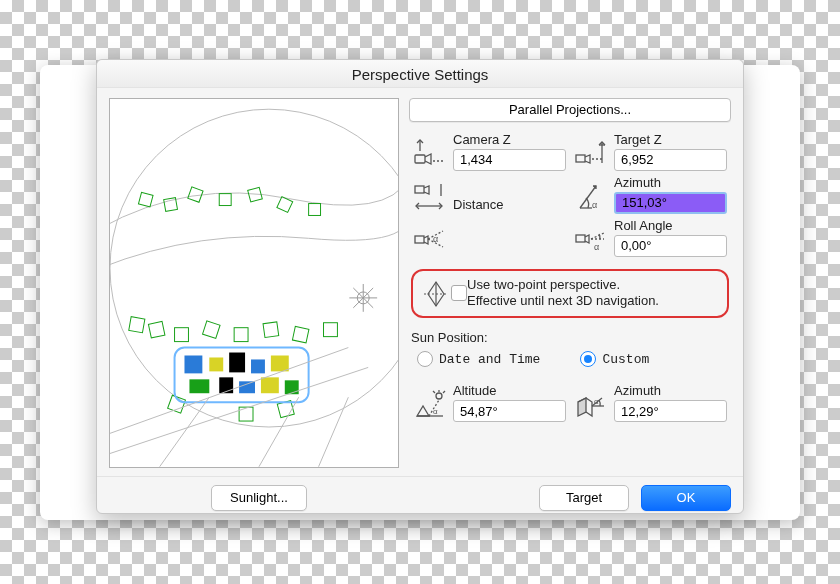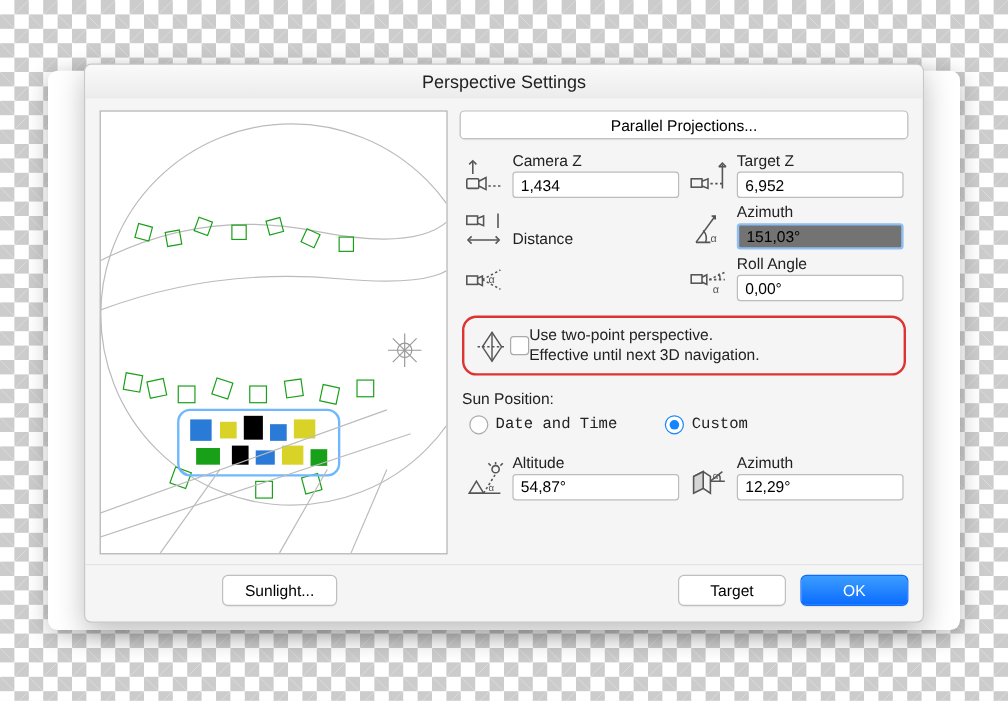--- a/index.html
+++ b/index.html
@@ -16,21 +16,21 @@
     background-size: 24px 24px;
     background-position: 0 0, 0 12px, 12px -12px, -12px 0;
     background-color: #fff;
     display: flex; align-items: center; justify-content: center;
   }
   .card {
     width: 760px; background:#fff; border-radius:8px;
     box-shadow:0 4px 18px rgba(0,0,0,.25);
   }
   .dialog {
-    width:700px; margin:0 auto; border:1px solid #c8c8c8;
+    width:648px; margin:0 auto; border:1px solid #c8c8c8;
     background:#f5f5f5; border-radius:6px;
     box-shadow:0 8px 24px rgba(0,0,0,.25);
     position:relative; top:-6px;
   }
   .titlebar {
     text-align:center; padding:6px 0 4px; font-size:15px;
     border-bottom:1px solid #e3e3e3;
     border-radius:6px 6px 0 0;
     background:linear-gradient(#fafafa,#ececec);
   }
@@ -50,37 +50,37 @@
   }
   .grid { display:flex; flex-wrap:wrap; margin-top:8px; }
   .cell { width:50%; display:flex; gap:6px; padding:2px 4px; align-items:flex-end; }
   .cell .glyph { width:34px; height:36px; flex:0 0 34px; }
   .cell .col { flex:1; display:flex; flex-direction:column; }
   .cell label { font-size:13px; margin-bottom:2px; }
   .field {
     height:22px; border:1px solid #bcbcbc; border-radius:3px;
     padding:0 6px; font-size:13px; background:#fff; width:100%;
   }
-  .field.hi { border:2px solid #8fbff0; background:#737373; }
+  .field.hi { border:2px solid #8fbff0; background:#8b5cf6; }
   .glyph svg { width:100%; height:100%; }
   .two-pt {
     margin:10px 2px 8px; border:2px solid #d33; border-radius:12px;
     padding:6px 8px; display:flex; align-items:center; 
   }
   .two-pt .glyph { width:30px; height:30px; flex:0 0 30px; }
   .chk { width:16px; height:16px; border:1px solid #aaa; border-radius:3px; background:#fff; }
   .two-pt .txt { line-height:1.3; }
   .sun-title { margin:4px 0 6px 2px; font-size:13px; }
   .radio-row { display:flex; gap:40px; margin:0 0 6px 8px; align-items:center; }
   .radio { display:flex; align-items:center; gap:6px;font-family:Liberation Mono, monospace; }
   .radio .dot { width:16px; height:16px; border:1px solid #aaa; border-radius:50%; background:#fff; display:flex; align-items:center; justify-content:center; }
   .radio .dot.sel { border-color:#1784ff; }
   .radio .dot .inner { width:8px; height:8px; border-radius:50%; background:#1784ff; }
   .footer {
-    display:flex; padding:8px 12px 13px; gap:12px; align-items:center;
+    display:flex; padding:8px 12px 2px; gap:12px; align-items:center;
     border-top:1px solid #e3e3e3;
   }
   .footer .left { width:300px; display:flex; justify-content:center; }
   .footer .spacer { flex:1; }
   .btn {
     height:26px; min-width:90px; padding:0 18px;
     background:#fff; border:1px solid #bfbfbf; border-radius:5px;
     font-size:13px; cursor:pointer;
     box-shadow:0 1px 0 rgba(0,0,0,.05);
   }

